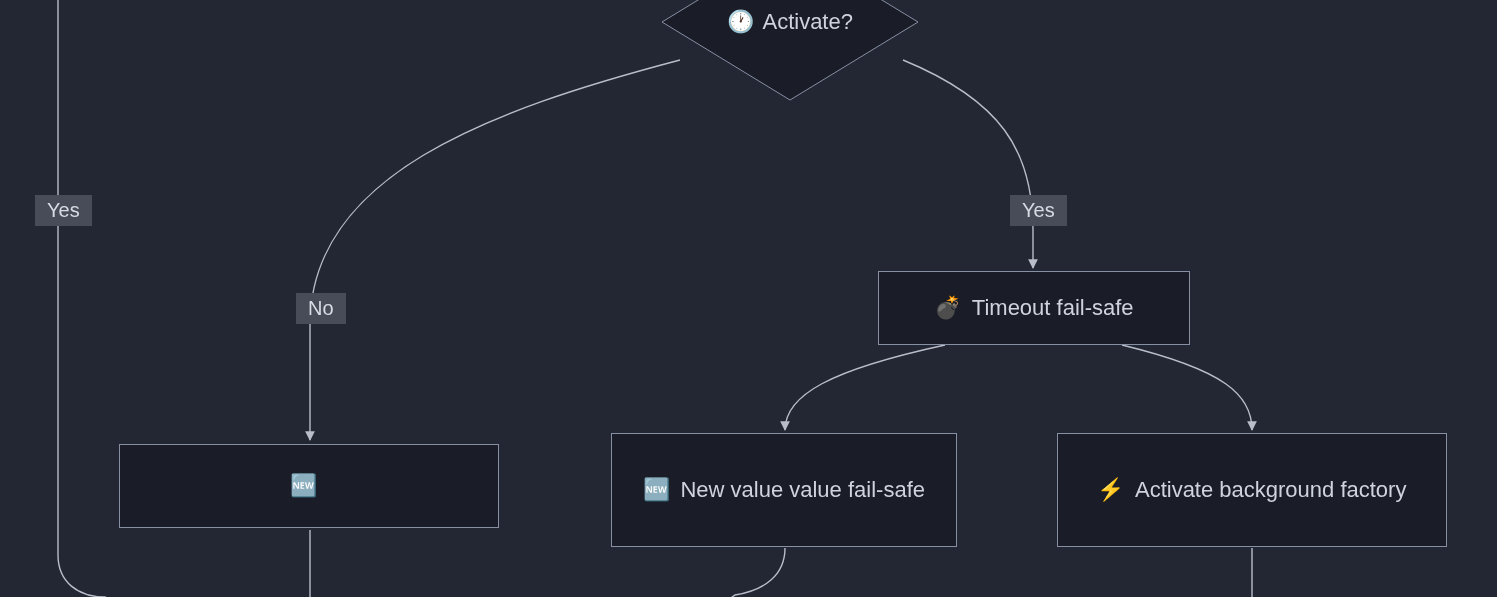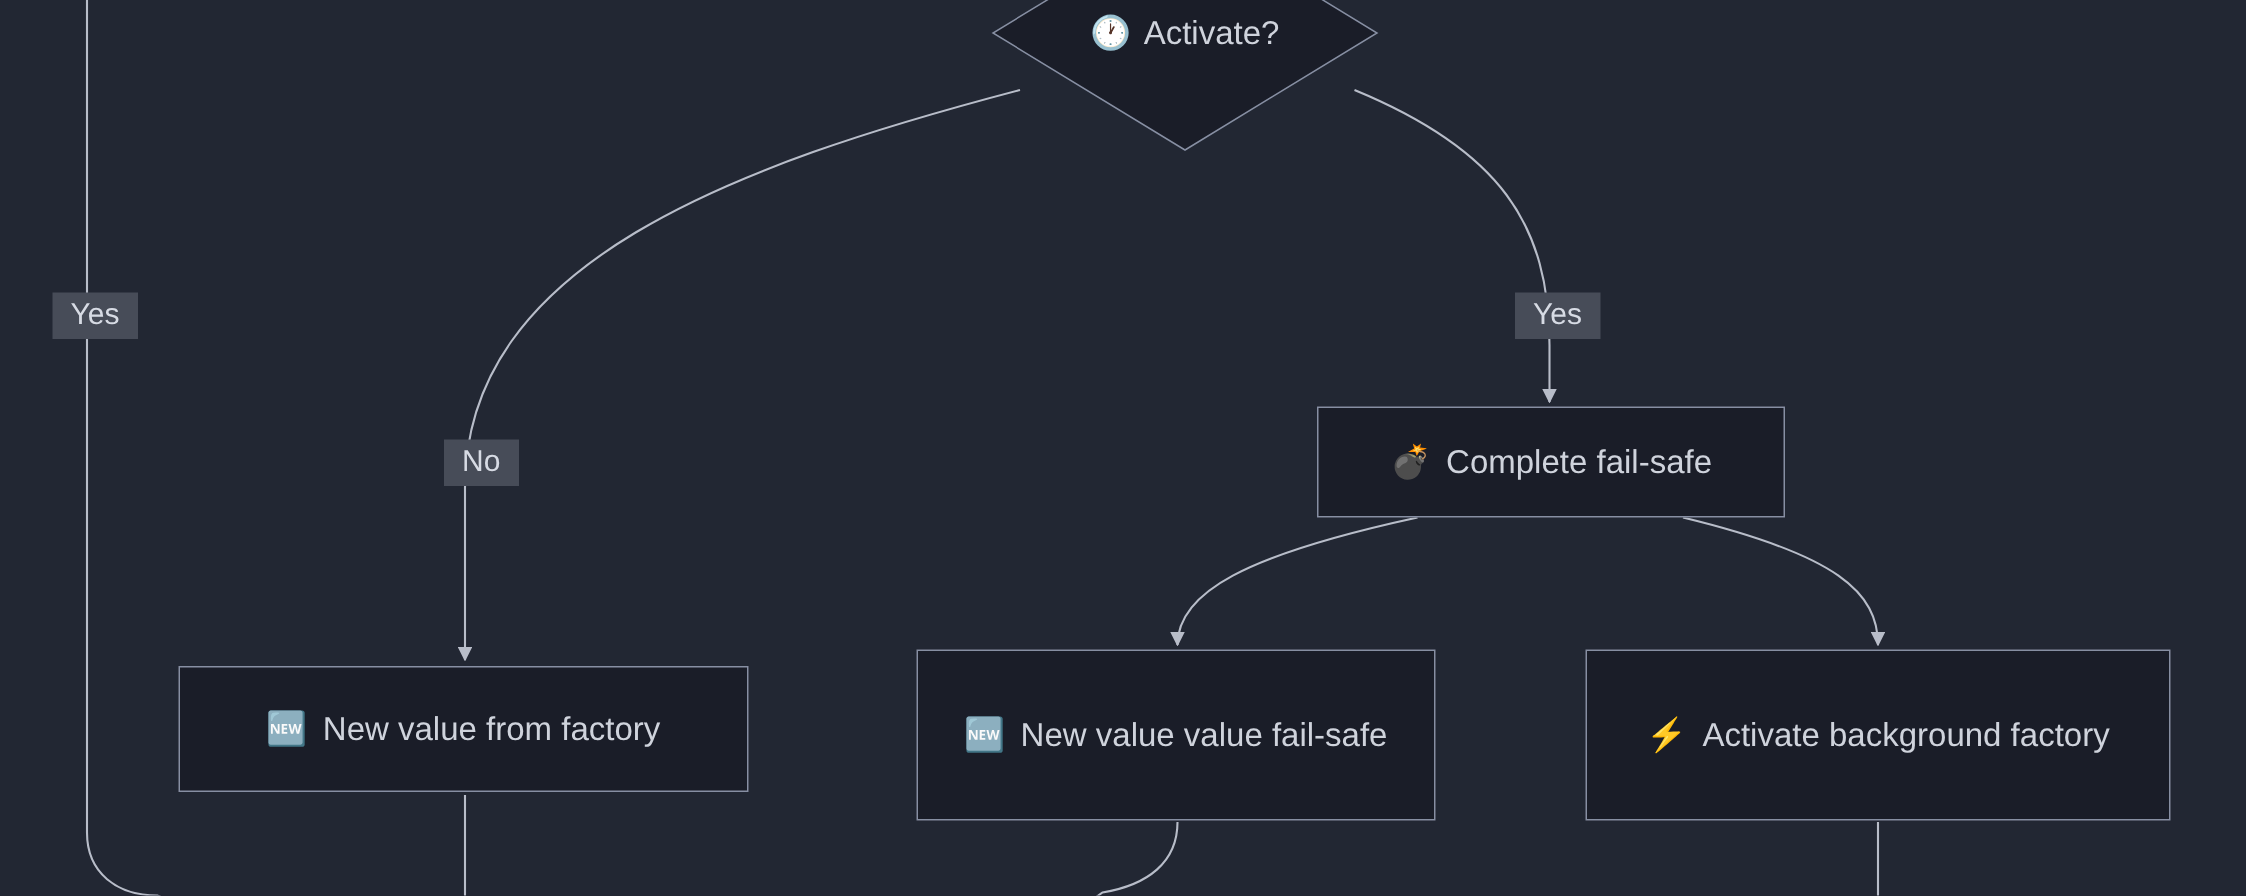--- a/index.html
+++ b/index.html
@@ -116,26 +116,25 @@
       <span>Activate?</span>
     </div>
   </div>
 
   <div class="label" style="left:35px; top:195px;">Yes</div>
   <div class="label" style="left:296px; top:293px;">No</div>
   <div class="label" style="left:1010px; top:195px;">Yes</div>
 
   <div class="node" style="left:878px; top:271px; width:312px; height:74px;">
     <span class="icon">💣</span>
-    <span>Complete fail-safe</span>
+    <span>Timeout fail-safe</span>
   </div>
 
   <div class="node" style="left:119px; top:444px; width:380px; height:84px;">
     <span class="icon">🆕</span>
-    <span>New value from factory</span>
   </div>
 
   <div class="node" style="left:611px; top:433px; width:346px; height:114px;">
     <span class="icon">🆕</span>
     <span>New value value fail-safe</span>
   </div>
 
   <div class="node" style="left:1057px; top:433px; width:390px; height:114px;">
     <span class="icon orange">⚡</span>
     <span>Activate background factory</span>

